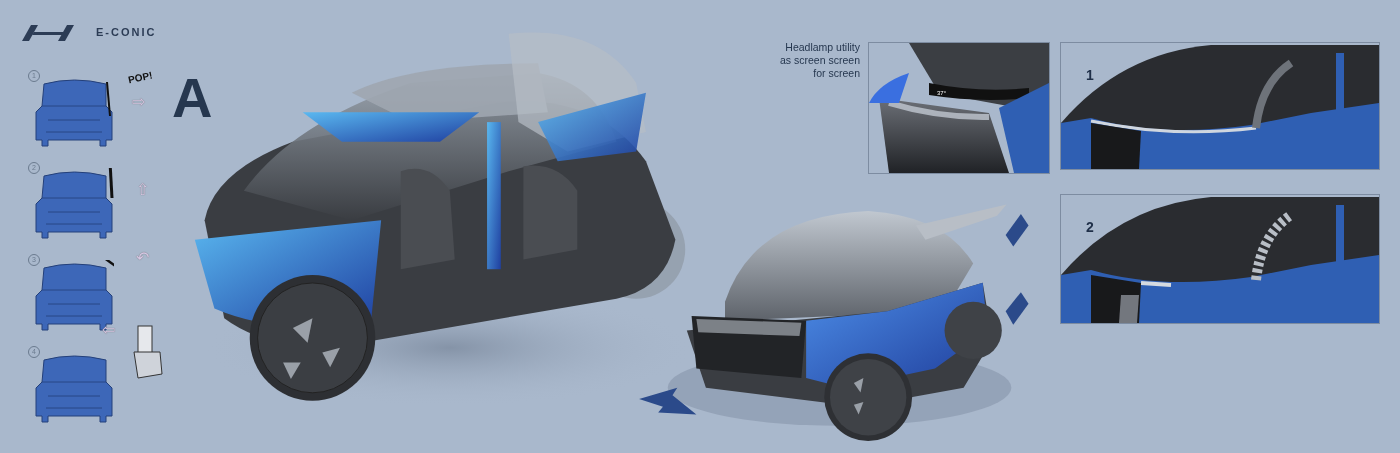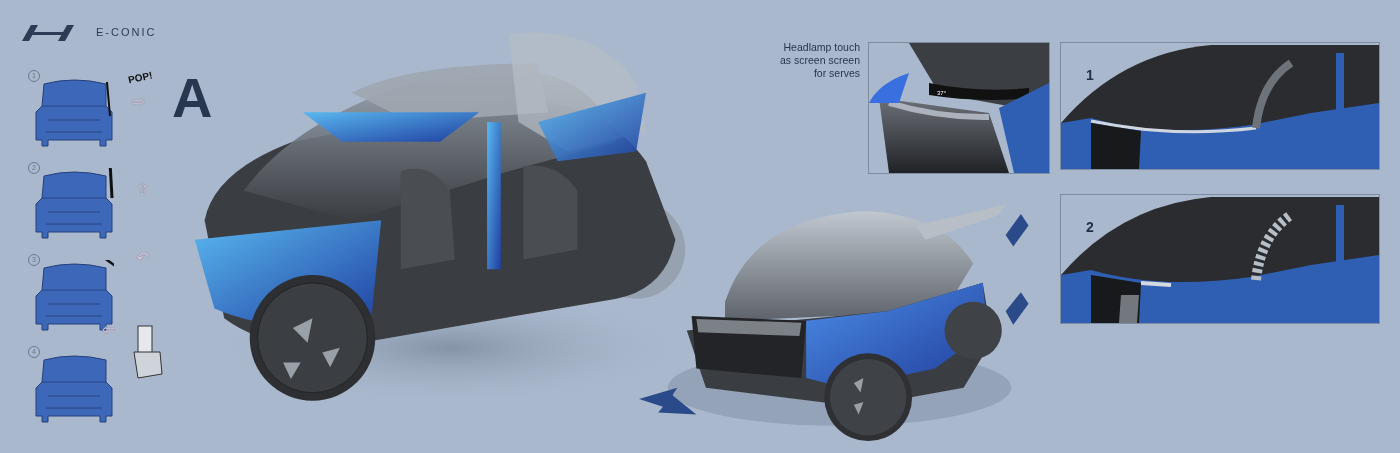--- a/index.html
+++ b/index.html
@@ -3,21 +3,21 @@
   <meta charset="utf-8">
   <style>
     html, body { margin: 0; padding: 0; }
     body {
       width: 1400px; height: 453px; overflow: hidden; position: relative;
       background: #a9b8cc;
       font-family: "Liberation Sans", sans-serif;
     }
     .abs { position: absolute; }
     .brand-logo { left: 20px; top: 24px; width: 70px; height: 18px; }
-    .brand-name { left: 96px; top: 26px; font-size: 11px; font-weight: normal; letter-spacing: 2px; color: #2c3c55; }
+    .brand-name { left: 96px; top: 26px; font-size: 11px; font-weight: bold; letter-spacing: 2px; color: #2c3c55; }
     .section-letter { left: 172px; top: 70px; font-size: 56px; font-weight: bold; color: #26374f; line-height: 1; }
     .steps { left: 20px; top: 62px; width: 150px; }
     .step { position: relative; height: 92px; }
     .step-num { position: absolute; left: 8px; top: 8px; width: 10px; height: 10px; border-radius: 50%; border: 1px solid #6b7b8f; font-size: 7px; color: #6b7b8f; text-align: center; line-height: 10px; }
     .seat { position: absolute; left: 14px; top: 14px; width: 80px; height: 72px; }
     .pop { position: absolute; left: 108px; top: 10px; font-size: 10px; font-weight: bold; color: #111; transform: rotate(-12deg); }
     .step-arrow { position: absolute; font-size: 16px; color: #d9c9e6; text-shadow: 0 0 1px #555; }
     .car-a { left: 185px; top: 20px; width: 510px; height: 420px; }
     .car-b { left: 620px; top: 185px; width: 420px; height: 265px; }
     .callout { left: 760px; top: 41px; width: 100px; text-align: right; font-size: 10.5px; color: #26374f; line-height: 13px; }
@@ -159,23 +159,23 @@
   <polygon points="245,205 255,200 252,215" fill="#9aa0a8"></polygon>
   <polygon points="245,228 255,225 250,238" fill="#9aa0a8"></polygon>
   <circle cx="370" cy="150" r="30" fill="#3f4247"></circle>
 
   <polygon points="20,222 60,210 55,218 80,238 40,236 45,230" fill="#2b4a8a"></polygon>
   <polygon points="404,50 420,28 428,40 412,62" fill="#2b4a8a"></polygon>
   <polygon points="404,130 420,110 428,122 412,144" fill="#2b4a8a"></polygon>
 </svg>
 
 <div class="abs callout">
-  <div>Headlamp touch</div>
+  <div>Headlamp utility</div>
   <div>as screen screen</div>
-  <div>for serves</div>
+  <div>for screen</div>
 </div>
 
 <div class="abs frame frame-headlamp">
   <svg width="180" height="130" viewBox="0 0 180 130">
     <defs>
       <linearGradient id="hl" x1="0" y1="0" x2="0" y2="1">
           <stop offset="0" stop-color="#6c7077"></stop>
           <stop offset="1" stop-color="#202226"></stop>
         </linearGradient>
     </defs>

